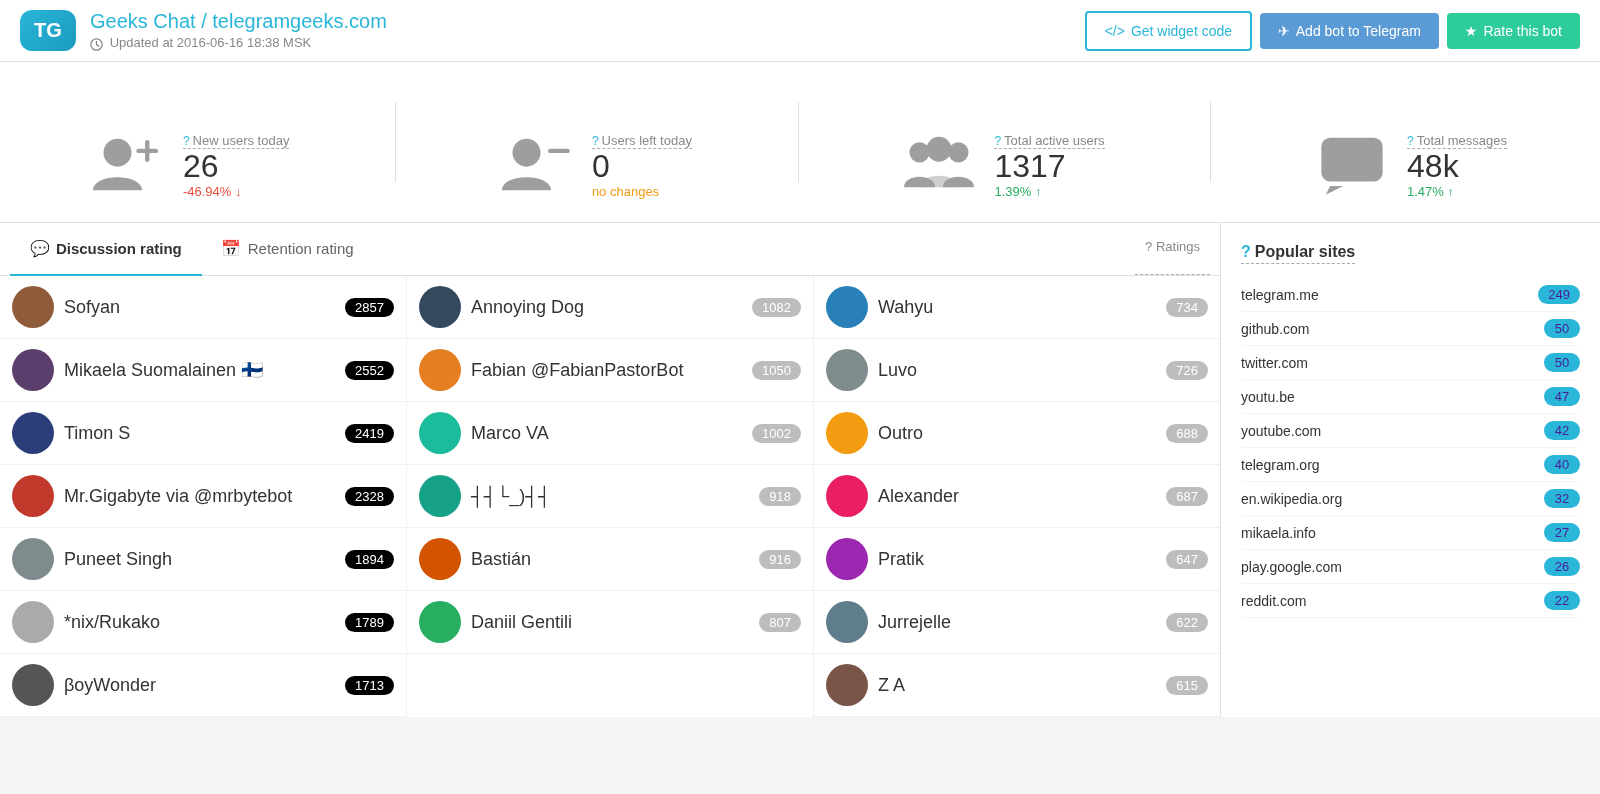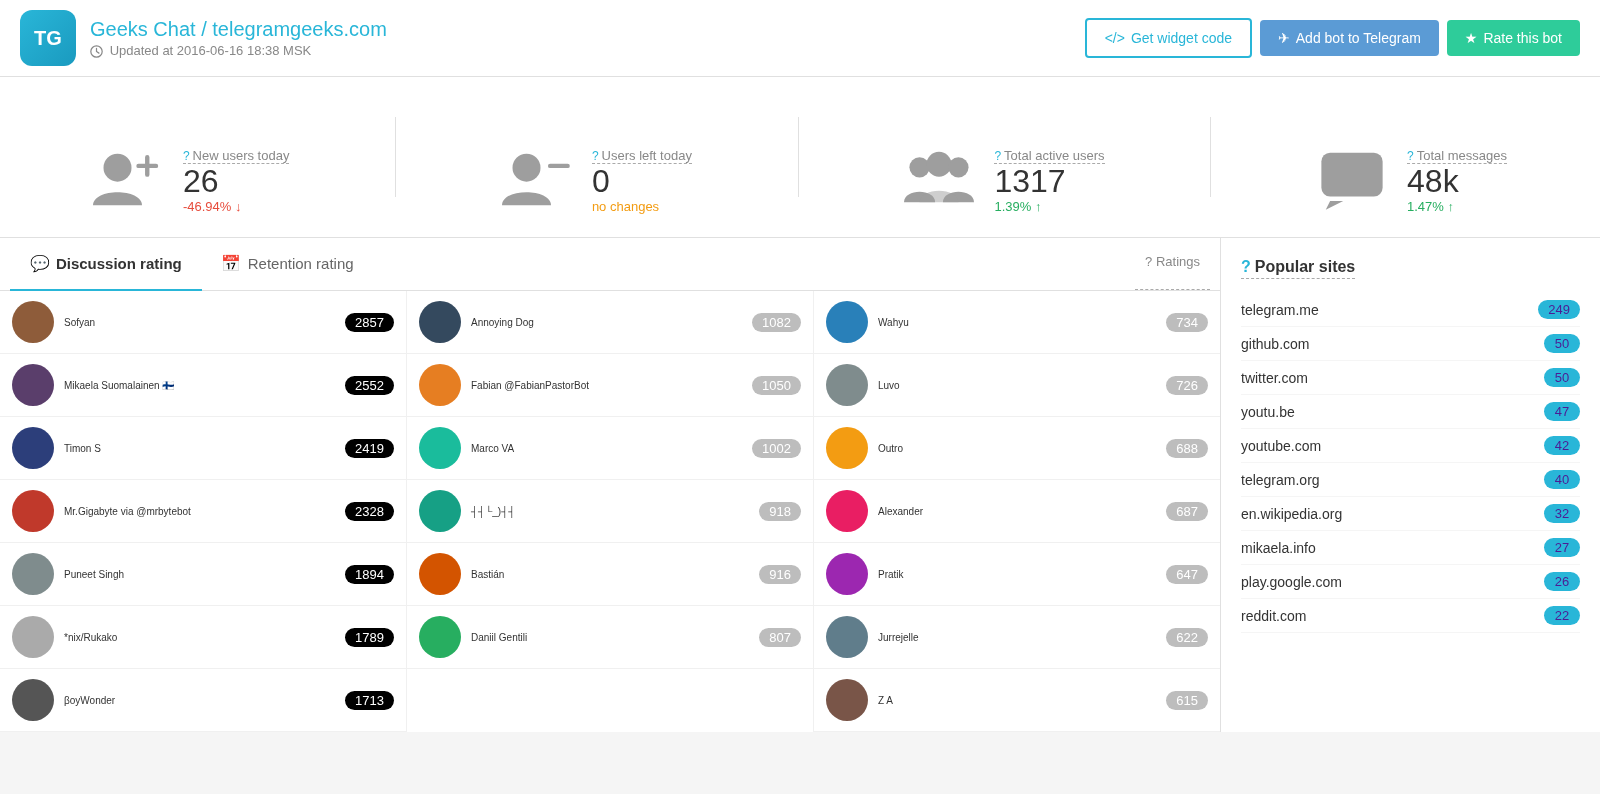--- a/index.html
+++ b/index.html
@@ -1,21 +1,21 @@
 <!DOCTYPE html>
 <html><head>
   <meta charset="utf-8">
   <style>
     * { box-sizing: border-box; margin: 0; padding: 0; }
     body { font-family: -apple-system, BlinkMacSystemFont, 'Segoe UI', Arial, sans-serif; background: #f5f5f5; color: #333; font-size: 14px; }
     
     
     .header { background: #fff; border-bottom: 1px solid #e0e0e0; padding: 10px 20px; display: flex; align-items: center; justify-content: space-between; }
     .header-left { display: flex; align-items: center; gap: 14px; }
-    .logo { width: 56px; height: 56px; background: linear-gradient(135deg, #29b6d8, #1a9abf); border-radius: 12px; display: flex; align-items: center; justify-content: center; color: #fff; font-weight: bold; font-size: 20px; flex-shrink: 0; }
+    .logo { width: 56px; height: 41px; background: linear-gradient(135deg, #29b6d8, #1a9abf); border-radius: 12px; display: flex; align-items: center; justify-content: center; color: #fff; font-weight: bold; font-size: 20px; flex-shrink: 0; }
     .header-title { font-size: 20px; font-weight: 400; color: #29b6d8; }
     .header-subtitle { font-size: 13px; color: #888; margin-top: 2px; }
     .header-subtitle svg { width: 12px; height: 12px; vertical-align: middle; margin-right: 3px; }
     .header-actions { display: flex; gap: 8px; align-items: center; }
     .btn { padding: 10px 18px; border-radius: 4px; border: none; cursor: pointer; font-size: 14px; font-weight: 500; display: flex; align-items: center; gap: 6px; }
     .btn-outline { background: #fff; border: 2px solid #29b6d8; color: #29b6d8; }
     .btn-blue { background: #5b9bd5; color: #fff; }
     .btn-teal { background: #2ecc9a; color: #fff; }
 
     
@@ -44,21 +44,21 @@
     .tab.active { color: #333; font-weight: 600; border-bottom-color: #29b6d8; }
     .tab-icon { font-size: 16px; }
     .ratings-label { margin-left: auto; padding: 16px 10px; font-size: 13px; color: #888; border-bottom: 1px dashed #aaa; cursor: pointer; }
 
     
     .discussion-table { display: flex; }
     .discussion-col { flex: 1; border-right: 1px solid #f0f0f0; }
     .discussion-col:last-child { border-right: none; }
     .disc-row { display: flex; align-items: center; padding: 10px 12px; border-bottom: 1px solid #f0f0f0; gap: 10px; }
     .disc-avatar { width: 42px; height: 42px; border-radius: 50%; background: #ccc; flex-shrink: 0; overflow: hidden; display: flex; align-items: center; justify-content: center; font-size: 16px; color: #fff; }
-    .disc-name { flex: 1; font-size: 10px; color: #333; }
+    .disc-name { flex: 1; font-size: 18px; color: #333; }
     .disc-badge { background: #000000; color: #fff; border-radius: 12px; padding: 2px 10px; font-size: 13px; font-weight: 500; }
     .disc-badge-grey { background: #bdbdbd; color: #fff; border-radius: 12px; padding: 2px 10px; font-size: 13px; font-weight: 500; text-align: right; }
 
     
     .popular-title { font-size: 16px; font-weight: 600; color: #333; margin-bottom: 14px; border-bottom: 1px dashed #aaa; display: inline-block; padding-bottom: 2px; }
     .popular-title-q { color: #29b6d8; margin-right: 4px; }
     .site-row { display: flex; align-items: center; justify-content: space-between; padding: 7px 0; border-bottom: 1px solid #f5f5f5; }
     .site-name { font-size: 14px; color: #333; }
     .site-badge { background: #29b6d8; color: #4c1d95; border-radius: 12px; padding: 2px 10px; font-size: 13px; font-weight: 400; min-width: 36px; text-align: center; }
 

